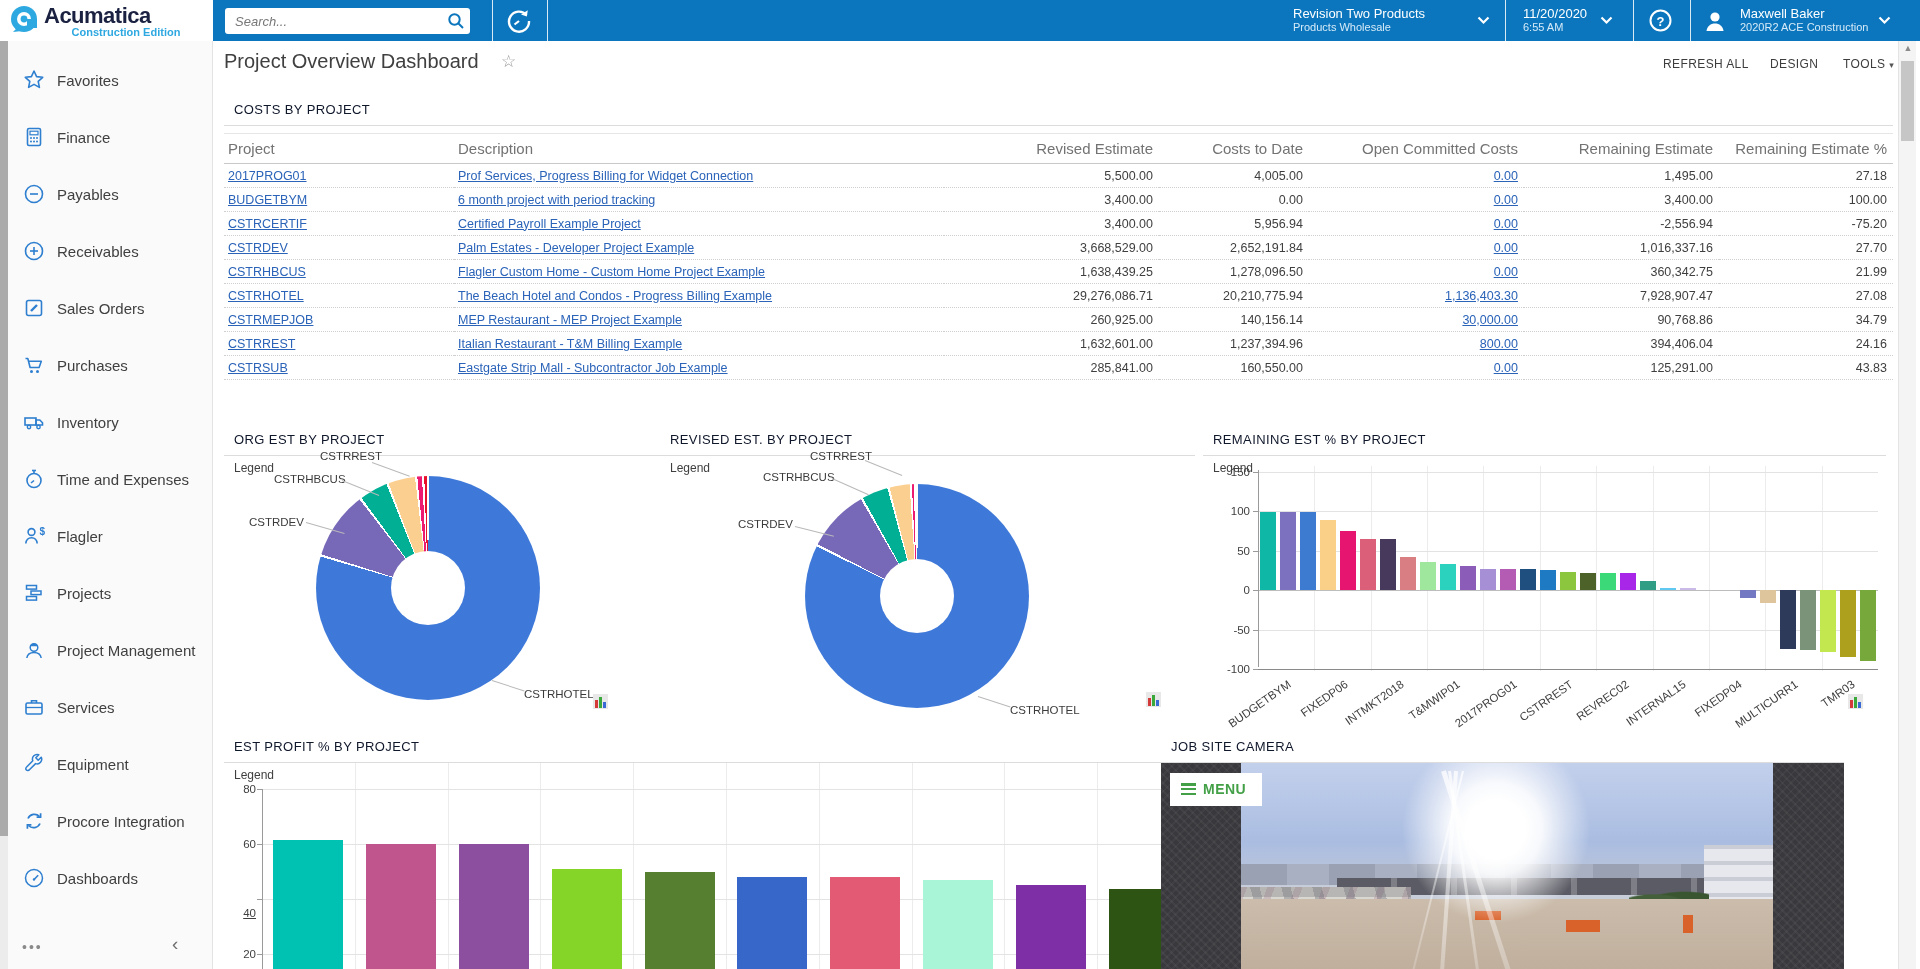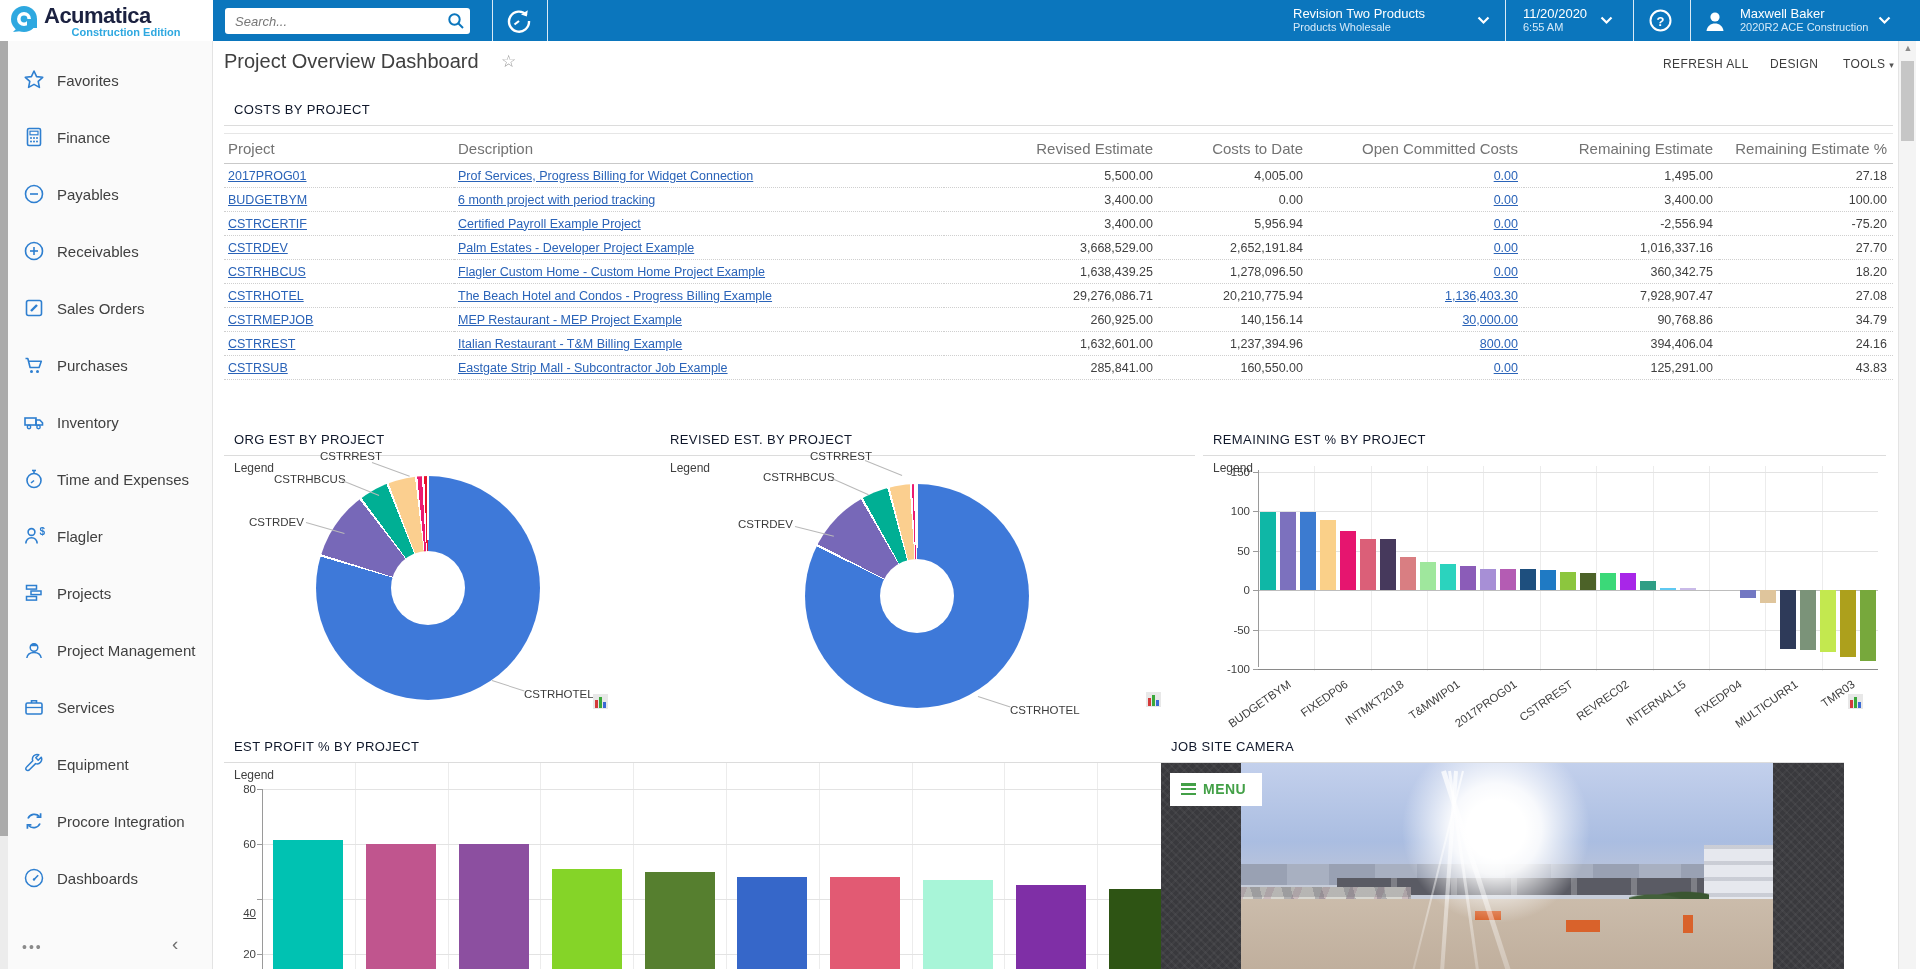--- a/index.html
+++ b/index.html
@@ -384,21 +384,21 @@
                 <td class="c-right">1,016,337.16</td>
                 <td class="c-right">27.70</td>
               </tr>
               <tr>
                 <td class="c-left"><a class="cell-link">CSTRHBCUS</a></td>
                 <td class="c-left"><a class="cell-link">Flagler Custom Home - Custom Home Project Example</a></td>
                 <td class="c-right">1,638,439.25</td>
                 <td class="c-right">1,278,096.50</td>
                 <td class="c-right"><a class="cell-link">0.00</a></td>
                 <td class="c-right">360,342.75</td>
-                <td class="c-right">18.20</td>
+                <td class="c-right">21.99</td>
               </tr>
               <tr>
                 <td class="c-left"><a class="cell-link">CSTRHOTEL</a></td>
                 <td class="c-left"><a class="cell-link">The Beach Hotel and Condos - Progress Billing Example</a></td>
                 <td class="c-right">29,276,086.71</td>
                 <td class="c-right">20,210,775.94</td>
                 <td class="c-right"><a class="cell-link">1,136,403.30</a></td>
                 <td class="c-right">7,928,907.47</td>
                 <td class="c-right">27.08</td>
               </tr>

